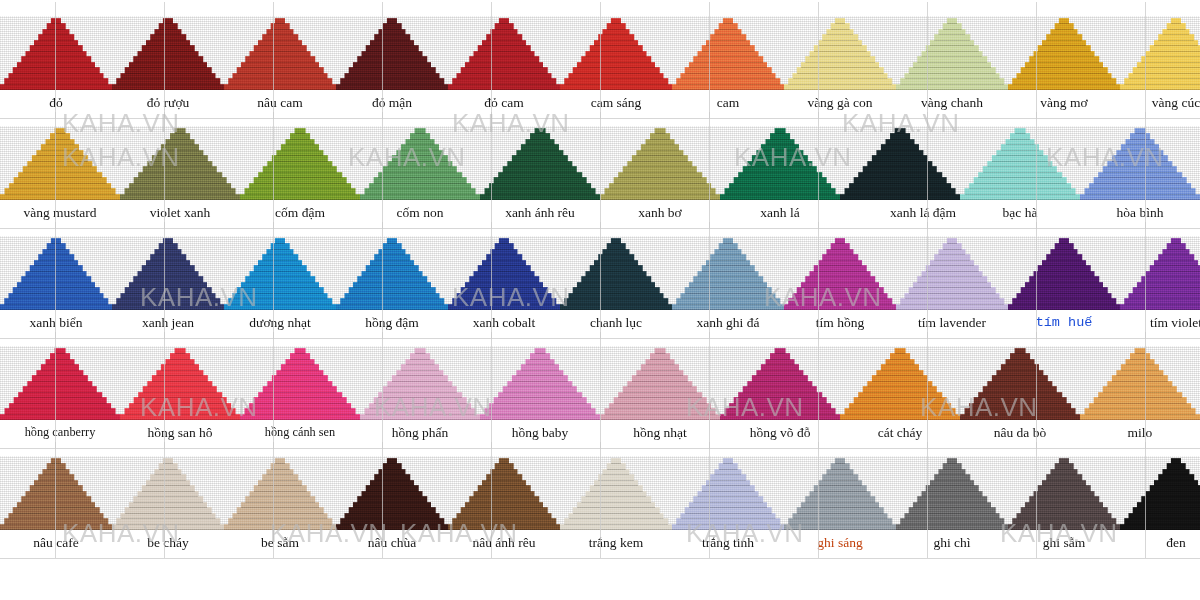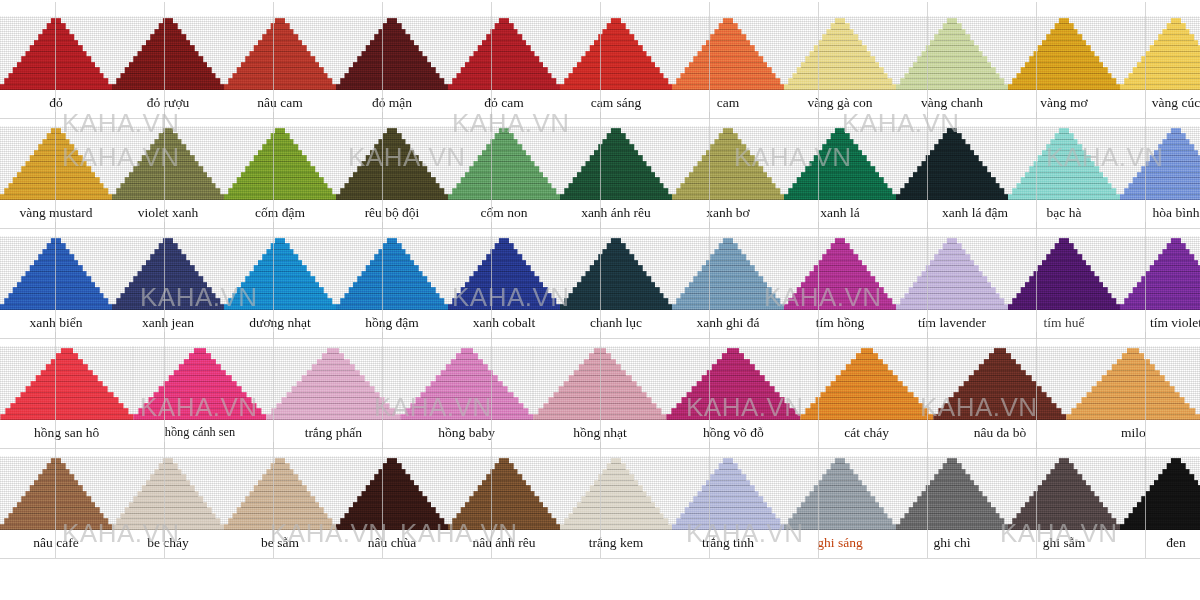--- a/index.html
+++ b/index.html
@@ -441,41 +441,20 @@
               <div class="step" style="width:16.58%;height:6.10px;bottom:60.50px;background:#7ca02d;box-shadow:inset 0 1px 0 rgba(255,255,255,.12), inset 0 -1px 0 rgba(0,0,0,.16);"></div>
               <div class="step" style="width:9.00%;height:6.10px;bottom:66.00px;background:#7ca02d;box-shadow:inset 0 1px 0 rgba(255,255,255,.12), inset 0 -1px 0 rgba(0,0,0,.16);"></div>
               <div class="weave"></div>
             </div>
           </div>
           <span class="label" style="color: rgb(22, 22, 22);">cốm đậm</span>
         </div>
         <div class="cell">
           <div class="pyr-wrap">
             <div class="pyr">
-              <div class="step" style="width:100.00%;height:6.10px;bottom:0.00px;background:#4c4828;box-shadow:inset 0 1px 0 rgba(255,255,255,.12), inset 0 -1px 0 rgba(0,0,0,.16);"></div>
-              <div class="step" style="width:92.42%;height:6.10px;bottom:5.50px;background:#4c4828;box-shadow:inset 0 1px 0 rgba(255,255,255,.12), inset 0 -1px 0 rgba(0,0,0,.16);"></div>
-              <div class="step" style="width:84.83%;height:6.10px;bottom:11.00px;background:#4c4828;box-shadow:inset 0 1px 0 rgba(255,255,255,.12), inset 0 -1px 0 rgba(0,0,0,.16);"></div>
-              <div class="step" style="width:77.25%;height:6.10px;bottom:16.50px;background:#4c4828;box-shadow:inset 0 1px 0 rgba(255,255,255,.12), inset 0 -1px 0 rgba(0,0,0,.16);"></div>
-              <div class="step" style="width:69.67%;height:6.10px;bottom:22.00px;background:#4c4828;box-shadow:inset 0 1px 0 rgba(255,255,255,.12), inset 0 -1px 0 rgba(0,0,0,.16);"></div>
-              <div class="step" style="width:62.08%;height:6.10px;bottom:27.50px;background:#4c4828;box-shadow:inset 0 1px 0 rgba(255,255,255,.12), inset 0 -1px 0 rgba(0,0,0,.16);"></div>
-              <div class="step" style="width:54.50%;height:6.10px;bottom:33.00px;background:#4c4828;box-shadow:inset 0 1px 0 rgba(255,255,255,.12), inset 0 -1px 0 rgba(0,0,0,.16);"></div>
-              <div class="step" style="width:46.92%;height:6.10px;bottom:38.50px;background:#4c4828;box-shadow:inset 0 1px 0 rgba(255,255,255,.12), inset 0 -1px 0 rgba(0,0,0,.16);"></div>
-              <div class="step" style="width:39.33%;height:6.10px;bottom:44.00px;background:#4c4828;box-shadow:inset 0 1px 0 rgba(255,255,255,.12), inset 0 -1px 0 rgba(0,0,0,.16);"></div>
-              <div class="step" style="width:31.75%;height:6.10px;bottom:49.50px;background:#4c4828;box-shadow:inset 0 1px 0 rgba(255,255,255,.12), inset 0 -1px 0 rgba(0,0,0,.16);"></div>
-              <div class="step" style="width:24.17%;height:6.10px;bottom:55.00px;background:#4c4828;box-shadow:inset 0 1px 0 rgba(255,255,255,.12), inset 0 -1px 0 rgba(0,0,0,.16);"></div>
-              <div class="step" style="width:16.58%;height:6.10px;bottom:60.50px;background:#4c4828;box-shadow:inset 0 1px 0 rgba(255,255,255,.12), inset 0 -1px 0 rgba(0,0,0,.16);"></div>
-              <div class="step" style="width:9.00%;height:6.10px;bottom:66.00px;background:#4c4828;box-shadow:inset 0 1px 0 rgba(255,255,255,.12), inset 0 -1px 0 rgba(0,0,0,.16);"></div>
-              <div class="weave"></div>
-            </div>
-          </div>
-          <span class="label" style="color: rgb(22, 22, 22);">rêu bộ đội</span>
-        </div>
-        <div class="cell">
-          <div class="pyr-wrap">
-            <div class="pyr">
               <div class="step" style="width:100.00%;height:6.10px;bottom:0.00px;background:#63a167;box-shadow:inset 0 1px 0 rgba(255,255,255,.12), inset 0 -1px 0 rgba(0,0,0,.16);"></div>
               <div class="step" style="width:92.42%;height:6.10px;bottom:5.50px;background:#63a167;box-shadow:inset 0 1px 0 rgba(255,255,255,.12), inset 0 -1px 0 rgba(0,0,0,.16);"></div>
               <div class="step" style="width:84.83%;height:6.10px;bottom:11.00px;background:#63a167;box-shadow:inset 0 1px 0 rgba(255,255,255,.12), inset 0 -1px 0 rgba(0,0,0,.16);"></div>
               <div class="step" style="width:77.25%;height:6.10px;bottom:16.50px;background:#63a167;box-shadow:inset 0 1px 0 rgba(255,255,255,.12), inset 0 -1px 0 rgba(0,0,0,.16);"></div>
               <div class="step" style="width:69.67%;height:6.10px;bottom:22.00px;background:#63a167;box-shadow:inset 0 1px 0 rgba(255,255,255,.12), inset 0 -1px 0 rgba(0,0,0,.16);"></div>
               <div class="step" style="width:62.08%;height:6.10px;bottom:27.50px;background:#63a167;box-shadow:inset 0 1px 0 rgba(255,255,255,.12), inset 0 -1px 0 rgba(0,0,0,.16);"></div>
               <div class="step" style="width:54.50%;height:6.10px;bottom:33.00px;background:#63a167;box-shadow:inset 0 1px 0 rgba(255,255,255,.12), inset 0 -1px 0 rgba(0,0,0,.16);"></div>
               <div class="step" style="width:46.92%;height:6.10px;bottom:38.50px;background:#63a167;box-shadow:inset 0 1px 0 rgba(255,255,255,.12), inset 0 -1px 0 rgba(0,0,0,.16);"></div>
               <div class="step" style="width:39.33%;height:6.10px;bottom:44.00px;background:#63a167;box-shadow:inset 0 1px 0 rgba(255,255,255,.12), inset 0 -1px 0 rgba(0,0,0,.16);"></div>
               <div class="step" style="width:31.75%;height:6.10px;bottom:49.50px;background:#63a167;box-shadow:inset 0 1px 0 rgba(255,255,255,.12), inset 0 -1px 0 rgba(0,0,0,.16);"></div>
@@ -816,21 +795,21 @@
               <div class="step" style="width:54.50%;height:6.10px;bottom:33.00px;background:#531a70;box-shadow:inset 0 1px 0 rgba(255,255,255,.12), inset 0 -1px 0 rgba(0,0,0,.16);"></div>
               <div class="step" style="width:46.92%;height:6.10px;bottom:38.50px;background:#531a70;box-shadow:inset 0 1px 0 rgba(255,255,255,.12), inset 0 -1px 0 rgba(0,0,0,.16);"></div>
               <div class="step" style="width:39.33%;height:6.10px;bottom:44.00px;background:#531a70;box-shadow:inset 0 1px 0 rgba(255,255,255,.12), inset 0 -1px 0 rgba(0,0,0,.16);"></div>
               <div class="step" style="width:31.75%;height:6.10px;bottom:49.50px;background:#531a70;box-shadow:inset 0 1px 0 rgba(255,255,255,.12), inset 0 -1px 0 rgba(0,0,0,.16);"></div>
               <div class="step" style="width:24.17%;height:6.10px;bottom:55.00px;background:#531a70;box-shadow:inset 0 1px 0 rgba(255,255,255,.12), inset 0 -1px 0 rgba(0,0,0,.16);"></div>
               <div class="step" style="width:16.58%;height:6.10px;bottom:60.50px;background:#531a70;box-shadow:inset 0 1px 0 rgba(255,255,255,.12), inset 0 -1px 0 rgba(0,0,0,.16);"></div>
               <div class="step" style="width:9.00%;height:6.10px;bottom:66.00px;background:#531a70;box-shadow:inset 0 1px 0 rgba(255,255,255,.12), inset 0 -1px 0 rgba(0,0,0,.16);"></div>
               <div class="weave"></div>
             </div>
           </div>
-          <span class="label" style="color: #404040;">tím huế</span>
+          <span class="label" style="color: #1d4ed8; font-family: Liberation Mono, monospace;">tím huế</span>
         </div>
         <div class="cell">
           <div class="pyr-wrap">
             <div class="pyr">
               <div class="step" style="width:100.00%;height:6.10px;bottom:0.00px;background:#7b2f9e;box-shadow:inset 0 1px 0 rgba(255,255,255,.12), inset 0 -1px 0 rgba(0,0,0,.16);"></div>
               <div class="step" style="width:92.42%;height:6.10px;bottom:5.50px;background:#7b2f9e;box-shadow:inset 0 1px 0 rgba(255,255,255,.12), inset 0 -1px 0 rgba(0,0,0,.16);"></div>
               <div class="step" style="width:84.83%;height:6.10px;bottom:11.00px;background:#7b2f9e;box-shadow:inset 0 1px 0 rgba(255,255,255,.12), inset 0 -1px 0 rgba(0,0,0,.16);"></div>
               <div class="step" style="width:77.25%;height:6.10px;bottom:16.50px;background:#7b2f9e;box-shadow:inset 0 1px 0 rgba(255,255,255,.12), inset 0 -1px 0 rgba(0,0,0,.16);"></div>
               <div class="step" style="width:69.67%;height:6.10px;bottom:22.00px;background:#7b2f9e;box-shadow:inset 0 1px 0 rgba(255,255,255,.12), inset 0 -1px 0 rgba(0,0,0,.16);"></div>
               <div class="step" style="width:62.08%;height:6.10px;bottom:27.50px;background:#7b2f9e;box-shadow:inset 0 1px 0 rgba(255,255,255,.12), inset 0 -1px 0 rgba(0,0,0,.16);"></div>
@@ -844,20 +823,41 @@
               <div class="weave"></div>
             </div>
           </div>
           <span class="label" style="color: rgb(22, 22, 22);">tím violet</span>
         </div>
       </div>
       <div class="row" style="top: 330px;">
         <div class="cell">
           <div class="pyr-wrap">
             <div class="pyr">
+              <div class="step" style="width:100.00%;height:6.10px;bottom:0.00px;background:#d32548;box-shadow:inset 0 1px 0 rgba(255,255,255,.12), inset 0 -1px 0 rgba(0,0,0,.16);"></div>
+              <div class="step" style="width:92.42%;height:6.10px;bottom:5.50px;background:#d32548;box-shadow:inset 0 1px 0 rgba(255,255,255,.12), inset 0 -1px 0 rgba(0,0,0,.16);"></div>
+              <div class="step" style="width:84.83%;height:6.10px;bottom:11.00px;background:#d32548;box-shadow:inset 0 1px 0 rgba(255,255,255,.12), inset 0 -1px 0 rgba(0,0,0,.16);"></div>
+              <div class="step" style="width:77.25%;height:6.10px;bottom:16.50px;background:#d32548;box-shadow:inset 0 1px 0 rgba(255,255,255,.12), inset 0 -1px 0 rgba(0,0,0,.16);"></div>
+              <div class="step" style="width:69.67%;height:6.10px;bottom:22.00px;background:#d32548;box-shadow:inset 0 1px 0 rgba(255,255,255,.12), inset 0 -1px 0 rgba(0,0,0,.16);"></div>
+              <div class="step" style="width:62.08%;height:6.10px;bottom:27.50px;background:#d32548;box-shadow:inset 0 1px 0 rgba(255,255,255,.12), inset 0 -1px 0 rgba(0,0,0,.16);"></div>
+              <div class="step" style="width:54.50%;height:6.10px;bottom:33.00px;background:#d32548;box-shadow:inset 0 1px 0 rgba(255,255,255,.12), inset 0 -1px 0 rgba(0,0,0,.16);"></div>
+              <div class="step" style="width:46.92%;height:6.10px;bottom:38.50px;background:#d32548;box-shadow:inset 0 1px 0 rgba(255,255,255,.12), inset 0 -1px 0 rgba(0,0,0,.16);"></div>
+              <div class="step" style="width:39.33%;height:6.10px;bottom:44.00px;background:#d32548;box-shadow:inset 0 1px 0 rgba(255,255,255,.12), inset 0 -1px 0 rgba(0,0,0,.16);"></div>
+              <div class="step" style="width:31.75%;height:6.10px;bottom:49.50px;background:#d32548;box-shadow:inset 0 1px 0 rgba(255,255,255,.12), inset 0 -1px 0 rgba(0,0,0,.16);"></div>
+              <div class="step" style="width:24.17%;height:6.10px;bottom:55.00px;background:#d32548;box-shadow:inset 0 1px 0 rgba(255,255,255,.12), inset 0 -1px 0 rgba(0,0,0,.16);"></div>
+              <div class="step" style="width:16.58%;height:6.10px;bottom:60.50px;background:#d32548;box-shadow:inset 0 1px 0 rgba(255,255,255,.12), inset 0 -1px 0 rgba(0,0,0,.16);"></div>
+              <div class="step" style="width:9.00%;height:6.10px;bottom:66.00px;background:#d32548;box-shadow:inset 0 1px 0 rgba(255,255,255,.12), inset 0 -1px 0 rgba(0,0,0,.16);"></div>
+              <div class="weave"></div>
+            </div>
+          </div>
+          <span class="label small" style="color: rgb(22, 22, 22);">hồng canberry</span>
+        </div>
+        <div class="cell">
+          <div class="pyr-wrap">
+            <div class="pyr">
               <div class="step" style="width:100.00%;height:6.10px;bottom:0.00px;background:#ea3c4a;box-shadow:inset 0 1px 0 rgba(255,255,255,.12), inset 0 -1px 0 rgba(0,0,0,.16);"></div>
               <div class="step" style="width:92.42%;height:6.10px;bottom:5.50px;background:#ea3c4a;box-shadow:inset 0 1px 0 rgba(255,255,255,.12), inset 0 -1px 0 rgba(0,0,0,.16);"></div>
               <div class="step" style="width:84.83%;height:6.10px;bottom:11.00px;background:#ea3c4a;box-shadow:inset 0 1px 0 rgba(255,255,255,.12), inset 0 -1px 0 rgba(0,0,0,.16);"></div>
               <div class="step" style="width:77.25%;height:6.10px;bottom:16.50px;background:#ea3c4a;box-shadow:inset 0 1px 0 rgba(255,255,255,.12), inset 0 -1px 0 rgba(0,0,0,.16);"></div>
               <div class="step" style="width:69.67%;height:6.10px;bottom:22.00px;background:#ea3c4a;box-shadow:inset 0 1px 0 rgba(255,255,255,.12), inset 0 -1px 0 rgba(0,0,0,.16);"></div>
               <div class="step" style="width:62.08%;height:6.10px;bottom:27.50px;background:#ea3c4a;box-shadow:inset 0 1px 0 rgba(255,255,255,.12), inset 0 -1px 0 rgba(0,0,0,.16);"></div>
               <div class="step" style="width:54.50%;height:6.10px;bottom:33.00px;background:#ea3c4a;box-shadow:inset 0 1px 0 rgba(255,255,255,.12), inset 0 -1px 0 rgba(0,0,0,.16);"></div>
               <div class="step" style="width:46.92%;height:6.10px;bottom:38.50px;background:#ea3c4a;box-shadow:inset 0 1px 0 rgba(255,255,255,.12), inset 0 -1px 0 rgba(0,0,0,.16);"></div>
               <div class="step" style="width:39.33%;height:6.10px;bottom:44.00px;background:#ea3c4a;box-shadow:inset 0 1px 0 rgba(255,255,255,.12), inset 0 -1px 0 rgba(0,0,0,.16);"></div>
               <div class="step" style="width:31.75%;height:6.10px;bottom:49.50px;background:#ea3c4a;box-shadow:inset 0 1px 0 rgba(255,255,255,.12), inset 0 -1px 0 rgba(0,0,0,.16);"></div>
@@ -902,21 +902,21 @@
               <div class="step" style="width:54.50%;height:6.10px;bottom:33.00px;background:#dfb0cc;box-shadow:inset 0 1px 0 rgba(255,255,255,.12), inset 0 -1px 0 rgba(0,0,0,.16);"></div>
               <div class="step" style="width:46.92%;height:6.10px;bottom:38.50px;background:#dfb0cc;box-shadow:inset 0 1px 0 rgba(255,255,255,.12), inset 0 -1px 0 rgba(0,0,0,.16);"></div>
               <div class="step" style="width:39.33%;height:6.10px;bottom:44.00px;background:#dfb0cc;box-shadow:inset 0 1px 0 rgba(255,255,255,.12), inset 0 -1px 0 rgba(0,0,0,.16);"></div>
               <div class="step" style="width:31.75%;height:6.10px;bottom:49.50px;background:#dfb0cc;box-shadow:inset 0 1px 0 rgba(255,255,255,.12), inset 0 -1px 0 rgba(0,0,0,.16);"></div>
               <div class="step" style="width:24.17%;height:6.10px;bottom:55.00px;background:#dfb0cc;box-shadow:inset 0 1px 0 rgba(255,255,255,.12), inset 0 -1px 0 rgba(0,0,0,.16);"></div>
               <div class="step" style="width:16.58%;height:6.10px;bottom:60.50px;background:#dfb0cc;box-shadow:inset 0 1px 0 rgba(255,255,255,.12), inset 0 -1px 0 rgba(0,0,0,.16);"></div>
               <div class="step" style="width:9.00%;height:6.10px;bottom:66.00px;background:#dfb0cc;box-shadow:inset 0 1px 0 rgba(255,255,255,.12), inset 0 -1px 0 rgba(0,0,0,.16);"></div>
               <div class="weave"></div>
             </div>
           </div>
-          <span class="label" style="color: rgb(22, 22, 22);">trắng phấn</span>
+          <span class="label" style="color: rgb(22, 22, 22);">hồng phấn</span>
         </div>
         <div class="cell">
           <div class="pyr-wrap">
             <div class="pyr">
               <div class="step" style="width:100.00%;height:6.10px;bottom:0.00px;background:#d986c0;box-shadow:inset 0 1px 0 rgba(255,255,255,.12), inset 0 -1px 0 rgba(0,0,0,.16);"></div>
               <div class="step" style="width:92.42%;height:6.10px;bottom:5.50px;background:#d986c0;box-shadow:inset 0 1px 0 rgba(255,255,255,.12), inset 0 -1px 0 rgba(0,0,0,.16);"></div>
               <div class="step" style="width:84.83%;height:6.10px;bottom:11.00px;background:#d986c0;box-shadow:inset 0 1px 0 rgba(255,255,255,.12), inset 0 -1px 0 rgba(0,0,0,.16);"></div>
               <div class="step" style="width:77.25%;height:6.10px;bottom:16.50px;background:#d986c0;box-shadow:inset 0 1px 0 rgba(255,255,255,.12), inset 0 -1px 0 rgba(0,0,0,.16);"></div>
               <div class="step" style="width:69.67%;height:6.10px;bottom:22.00px;background:#d986c0;box-shadow:inset 0 1px 0 rgba(255,255,255,.12), inset 0 -1px 0 rgba(0,0,0,.16);"></div>
               <div class="step" style="width:62.08%;height:6.10px;bottom:27.50px;background:#d986c0;box-shadow:inset 0 1px 0 rgba(255,255,255,.12), inset 0 -1px 0 rgba(0,0,0,.16);"></div>

